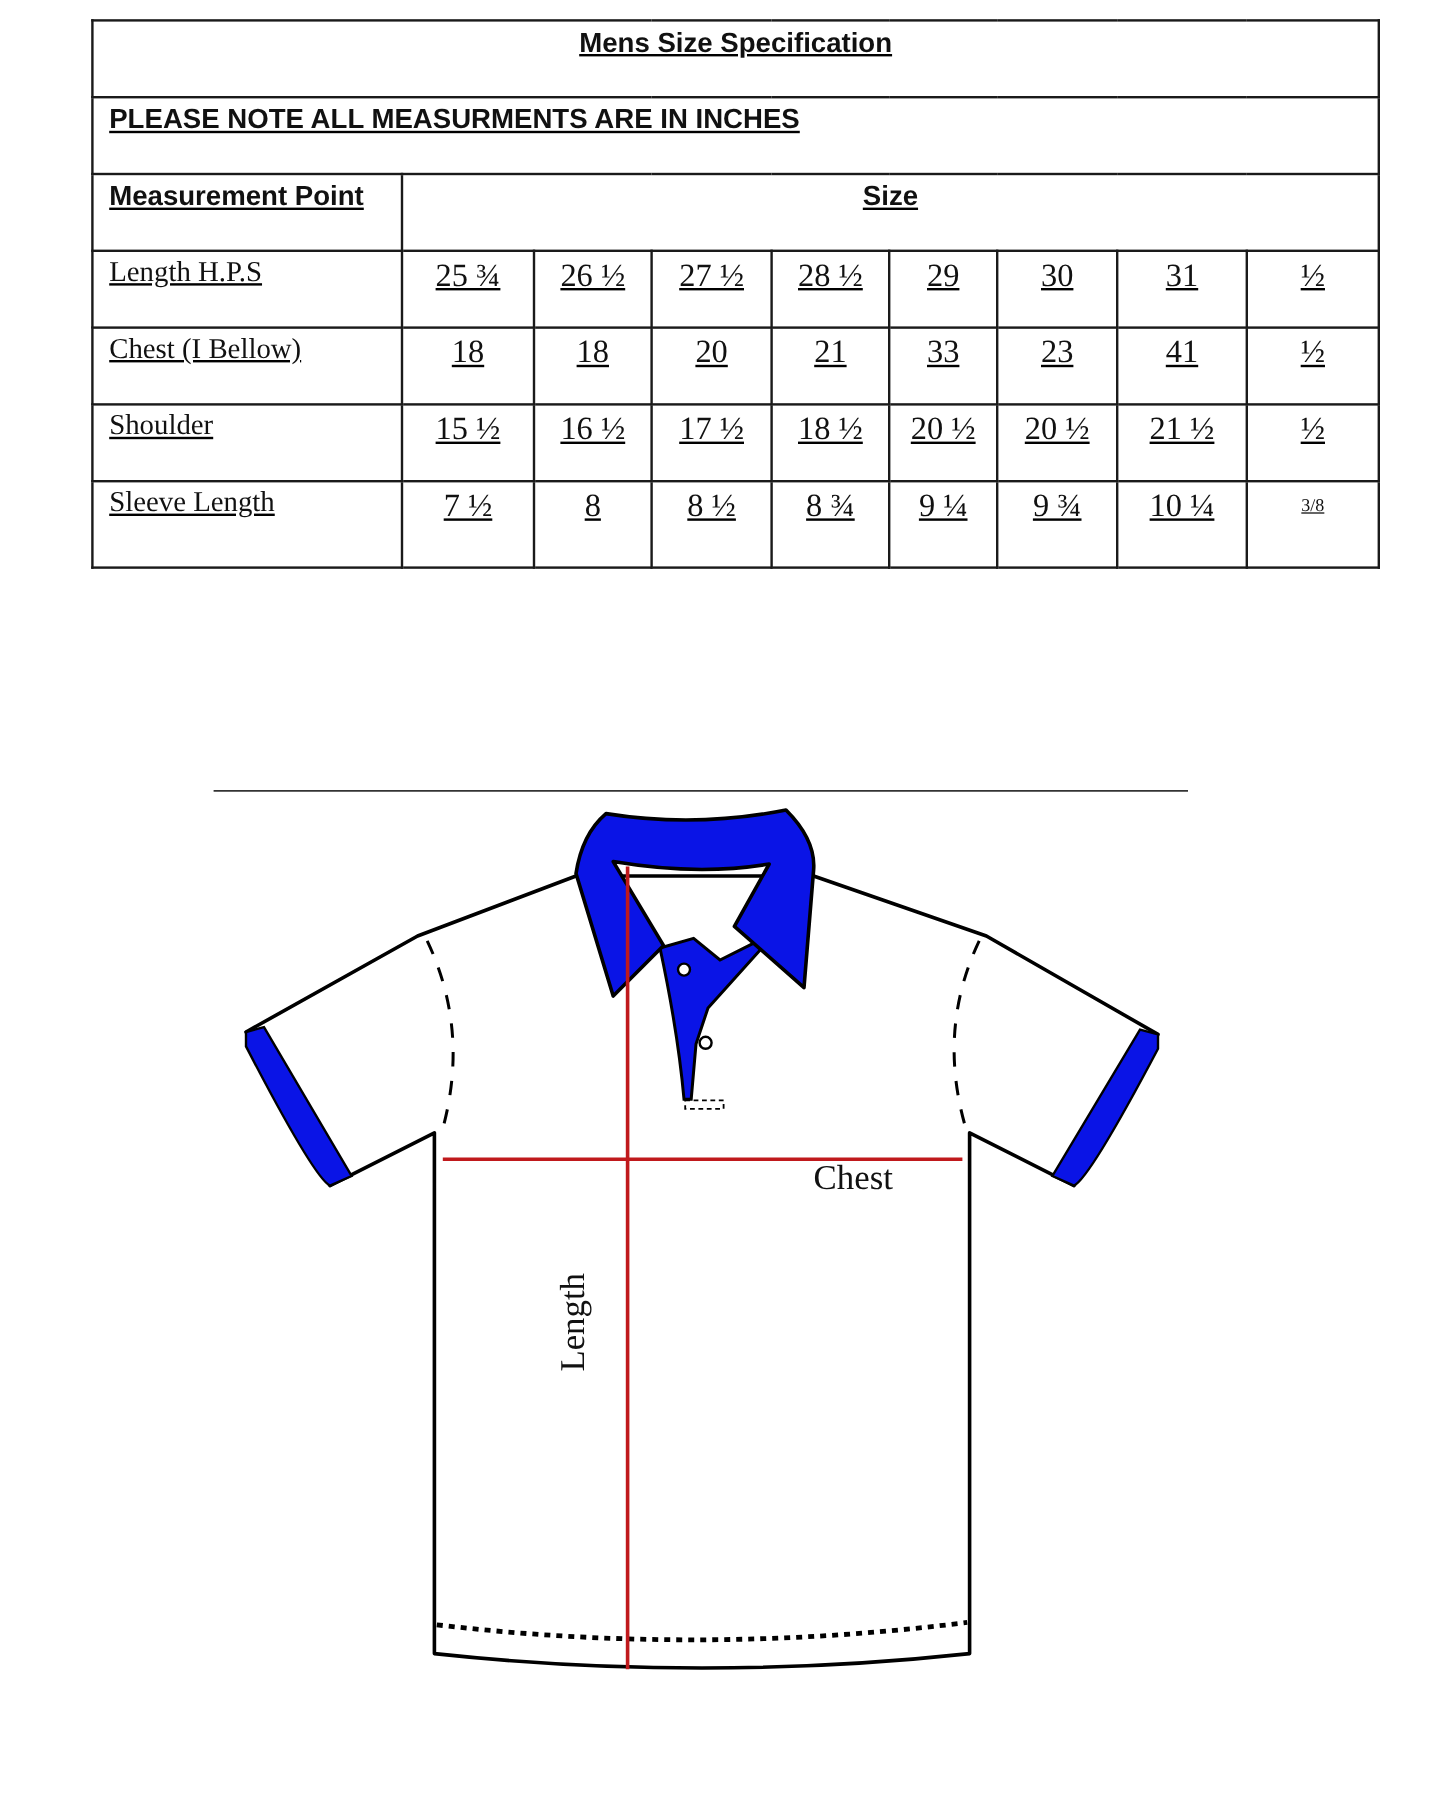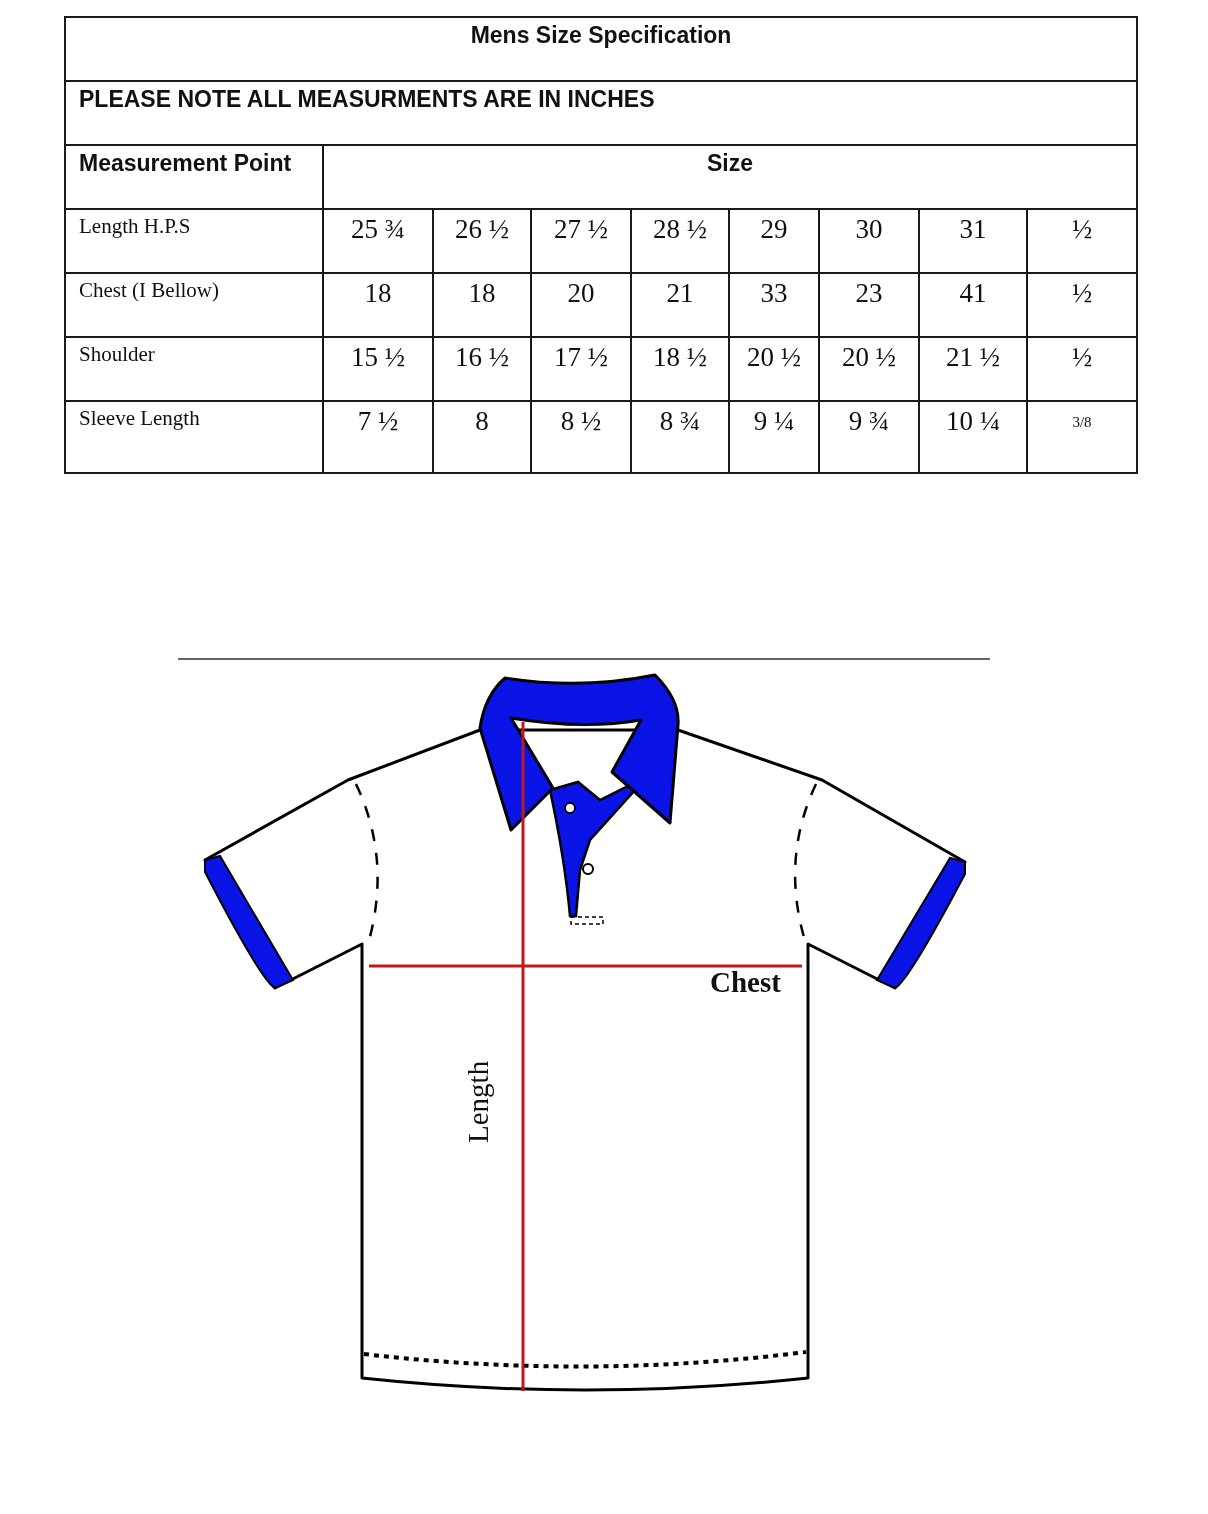--- a/index.html
+++ b/index.html
@@ -1,31 +1,31 @@
 <!DOCTYPE html>
 <html><head>
 <meta charset="utf-8">
 <style>
   html, body { margin:0; padding:0; background:#ffffff; }
   body { width:1208px; height:1514px; position:relative; overflow:hidden; }
   .spec-table {
-    position:absolute; left:64px; top:16px; width:1074px;
-    border-collapse:collapse; table-layout:fixed;
+    position:absolute; left:76px; top:16px; width:1074px;
+    border-collapse:collapse; table-layout:fixed;text-decoration:underline;
   }
   .spec-table td {
     border:2px solid #1a1a1a; height:58px; vertical-align:top; padding:0;
     color:#111;
   }
   .hdr { font-family:"Liberation Sans", sans-serif; font-weight:bold; font-size:23px; }
   .title-cell { text-align:center; padding-top:4px !important; }
   .note-cell { padding:4px 0 0 13px !important; }
   .mp-cell { padding:4px 0 0 13px !important; white-space:nowrap; overflow:visible;margin-top:20px; }
   .size-cell { text-align:center; padding-top:4px !important; }
   .col-hdr { text-align:center; padding-top:4px !important; }
-  .row-label { font-family:"Liberation Serif", serif; font-size:21px; padding:4px 0 0 13px !important; }
+  .row-label { font-family:"Liberation Serif", serif; font-size:24px; padding:4px 0 0 13px !important; }
   .val { font-family:"Liberation Serif", serif; font-size:27px; text-align:center; padding-top:4px !important; }
   .val.small { font-size:15px; padding-top:12px !important; }
   .diagram { position:absolute; left:0; top:640px; width:1208px; height:780px; }
   .diagram svg { position:absolute; left:0; top:0; }
   .lbl { position:absolute; font-family:"Liberation Serif", serif; font-size:29px; color:#111; }
 </style>
 </head>
 <body>
 
 <table class="spec-table">
@@ -118,15 +118,15 @@
     <circle cx="570" cy="808" r="5" fill="#fff" stroke="#000" stroke-width="2"></circle>
     <circle cx="588" cy="869" r="5" fill="#fff" stroke="#000" stroke-width="2"></circle>
     <rect x="571" y="917" width="32" height="7" fill="none" stroke="#000" stroke-width="1.5" stroke-dasharray="4,3"></rect>
 
     <path d="M505,678 Q580,690 655,675 Q680,700 678,725 L670,823 L612,772 L641,720 Q582,730 511,718 L553,788 L511,830 L480,728 Q485,695 505,678 Z" fill="#0a14e6" stroke="#000" stroke-width="3" stroke-linejoin="round"></path>
 
     <line x1="523" y1="722" x2="523" y2="1391" stroke="#c0191c" stroke-width="3"></line>
     <line x1="369" y1="966" x2="802" y2="966" stroke="#c0191c" stroke-width="3"></line>
   </svg>
 
-  <div class="lbl" style="left:710px; top:326px;font-weight:bold;">Chest</div>
+  <div class="lbl" style="left:678px; top:326px;">Chest</div>
   <div class="lbl" style="left:462px; top:460px; transform:rotate(-90deg); transform-origin:left top; top:503px;">Length</div>
 </div>
 
 </body></html>

